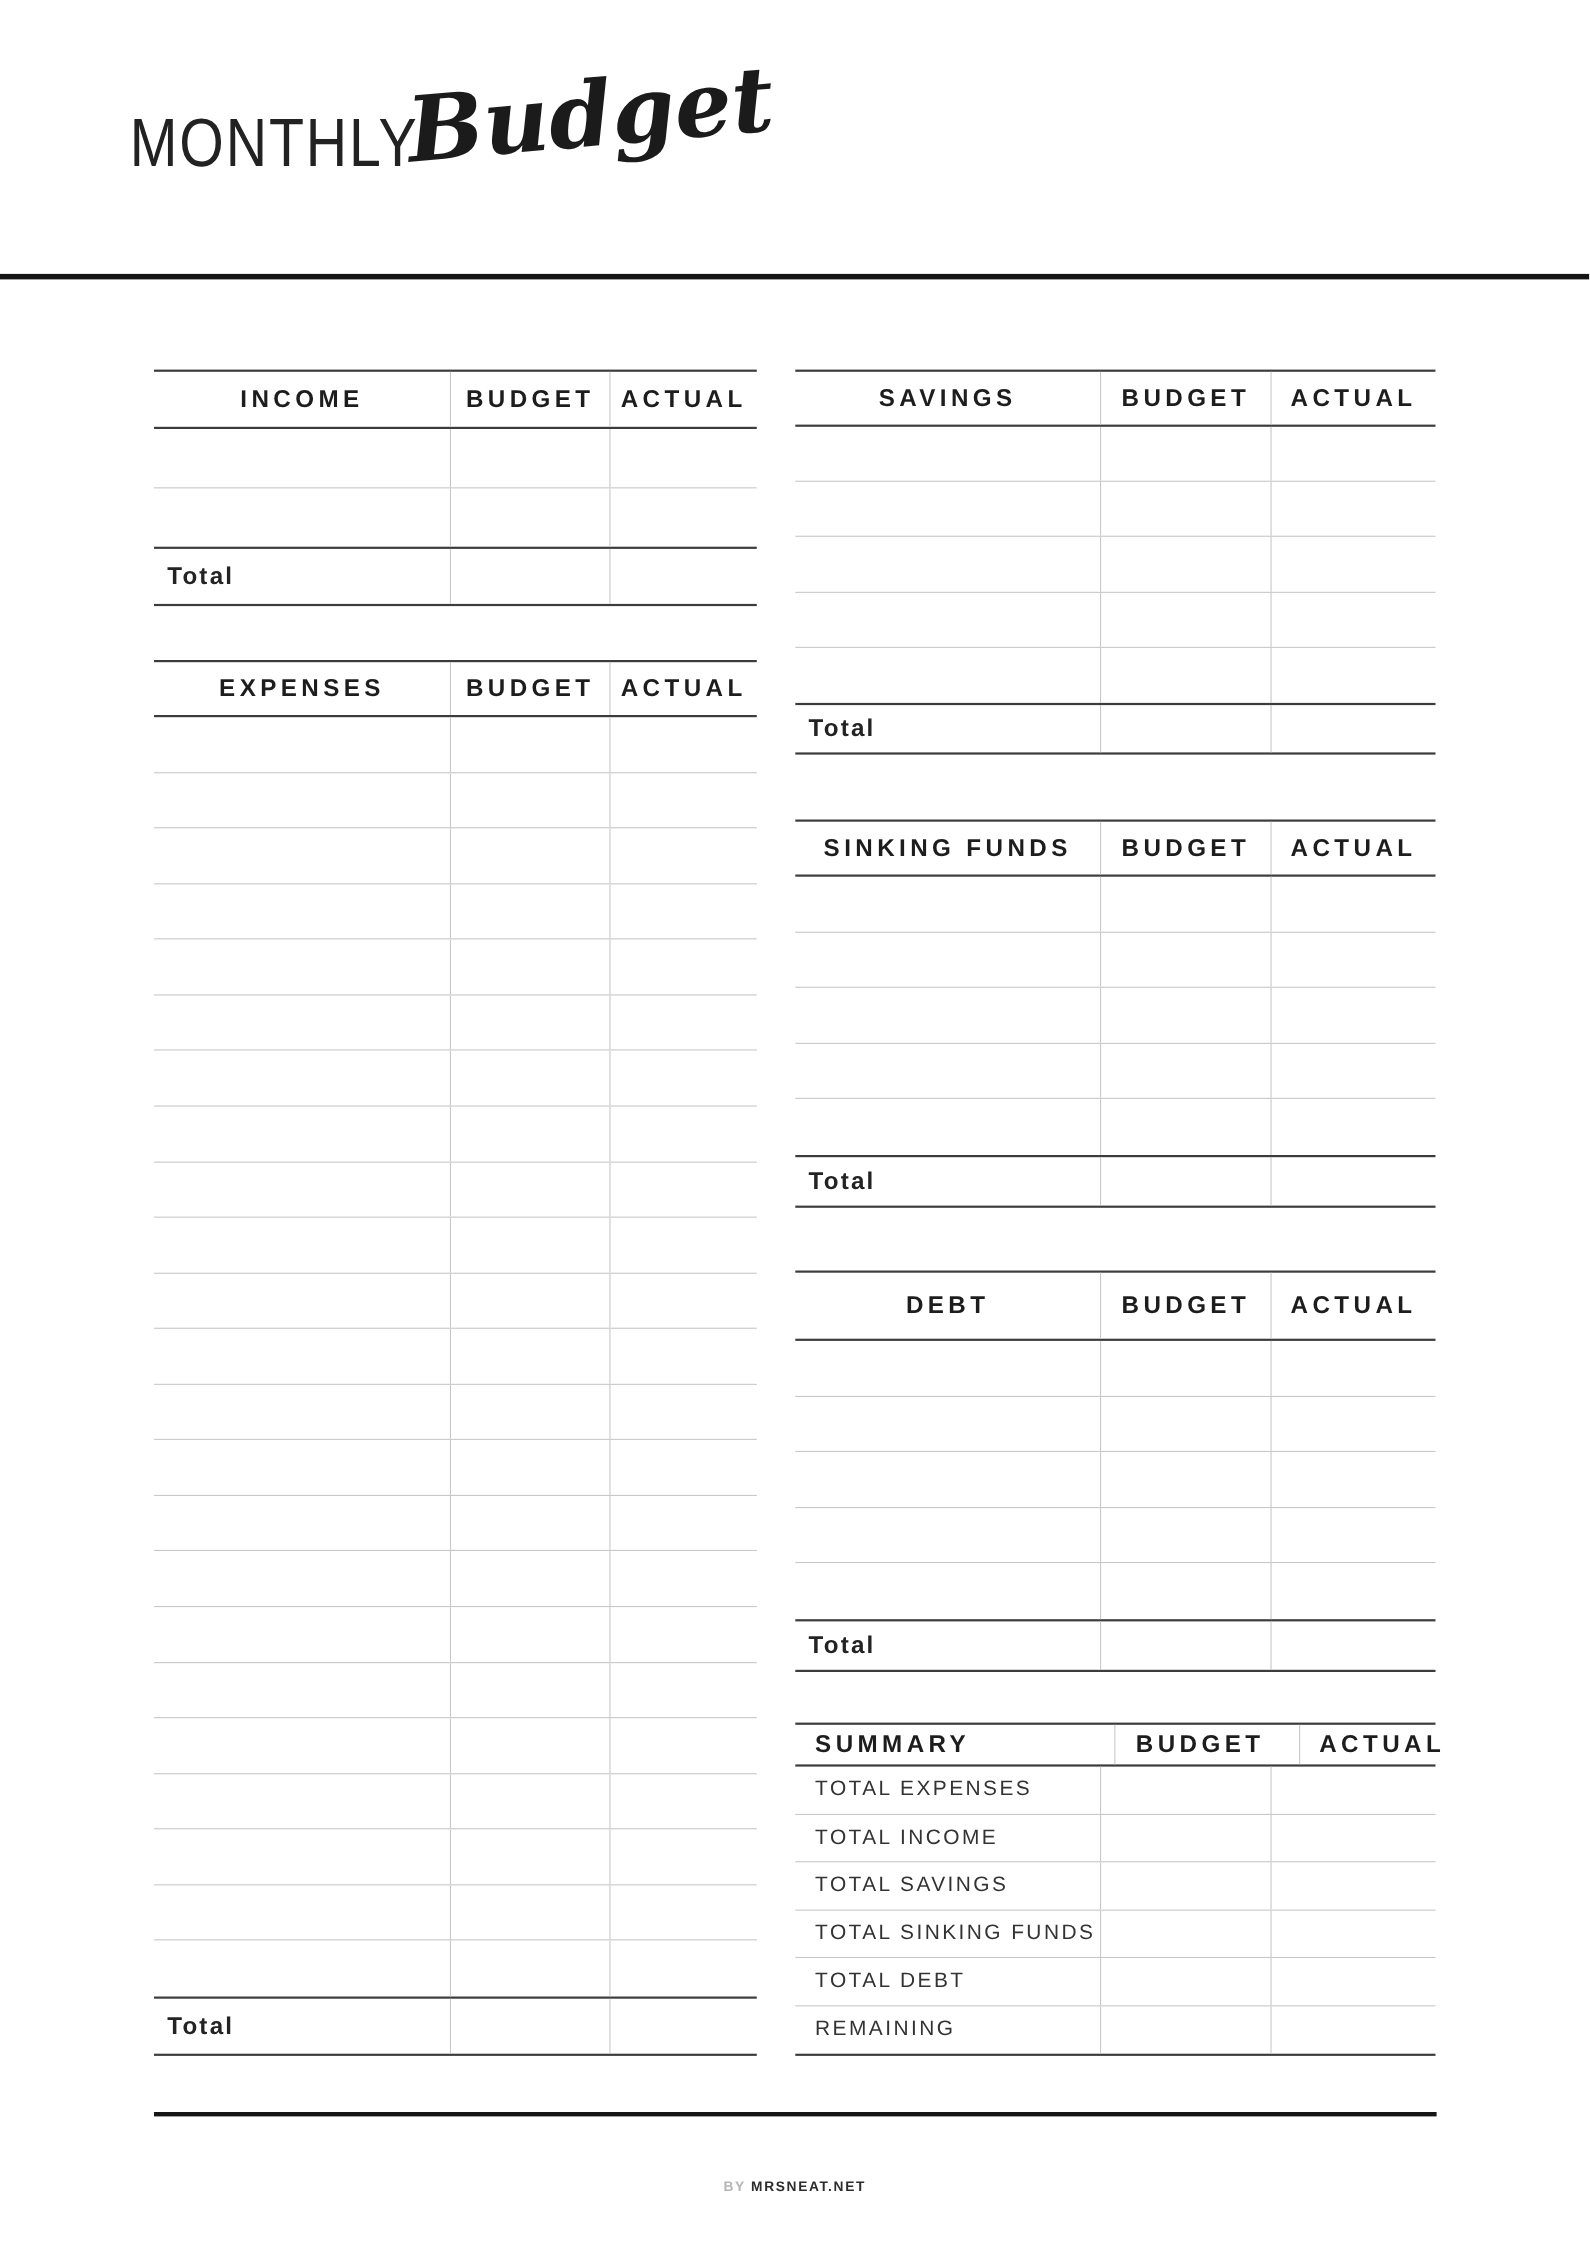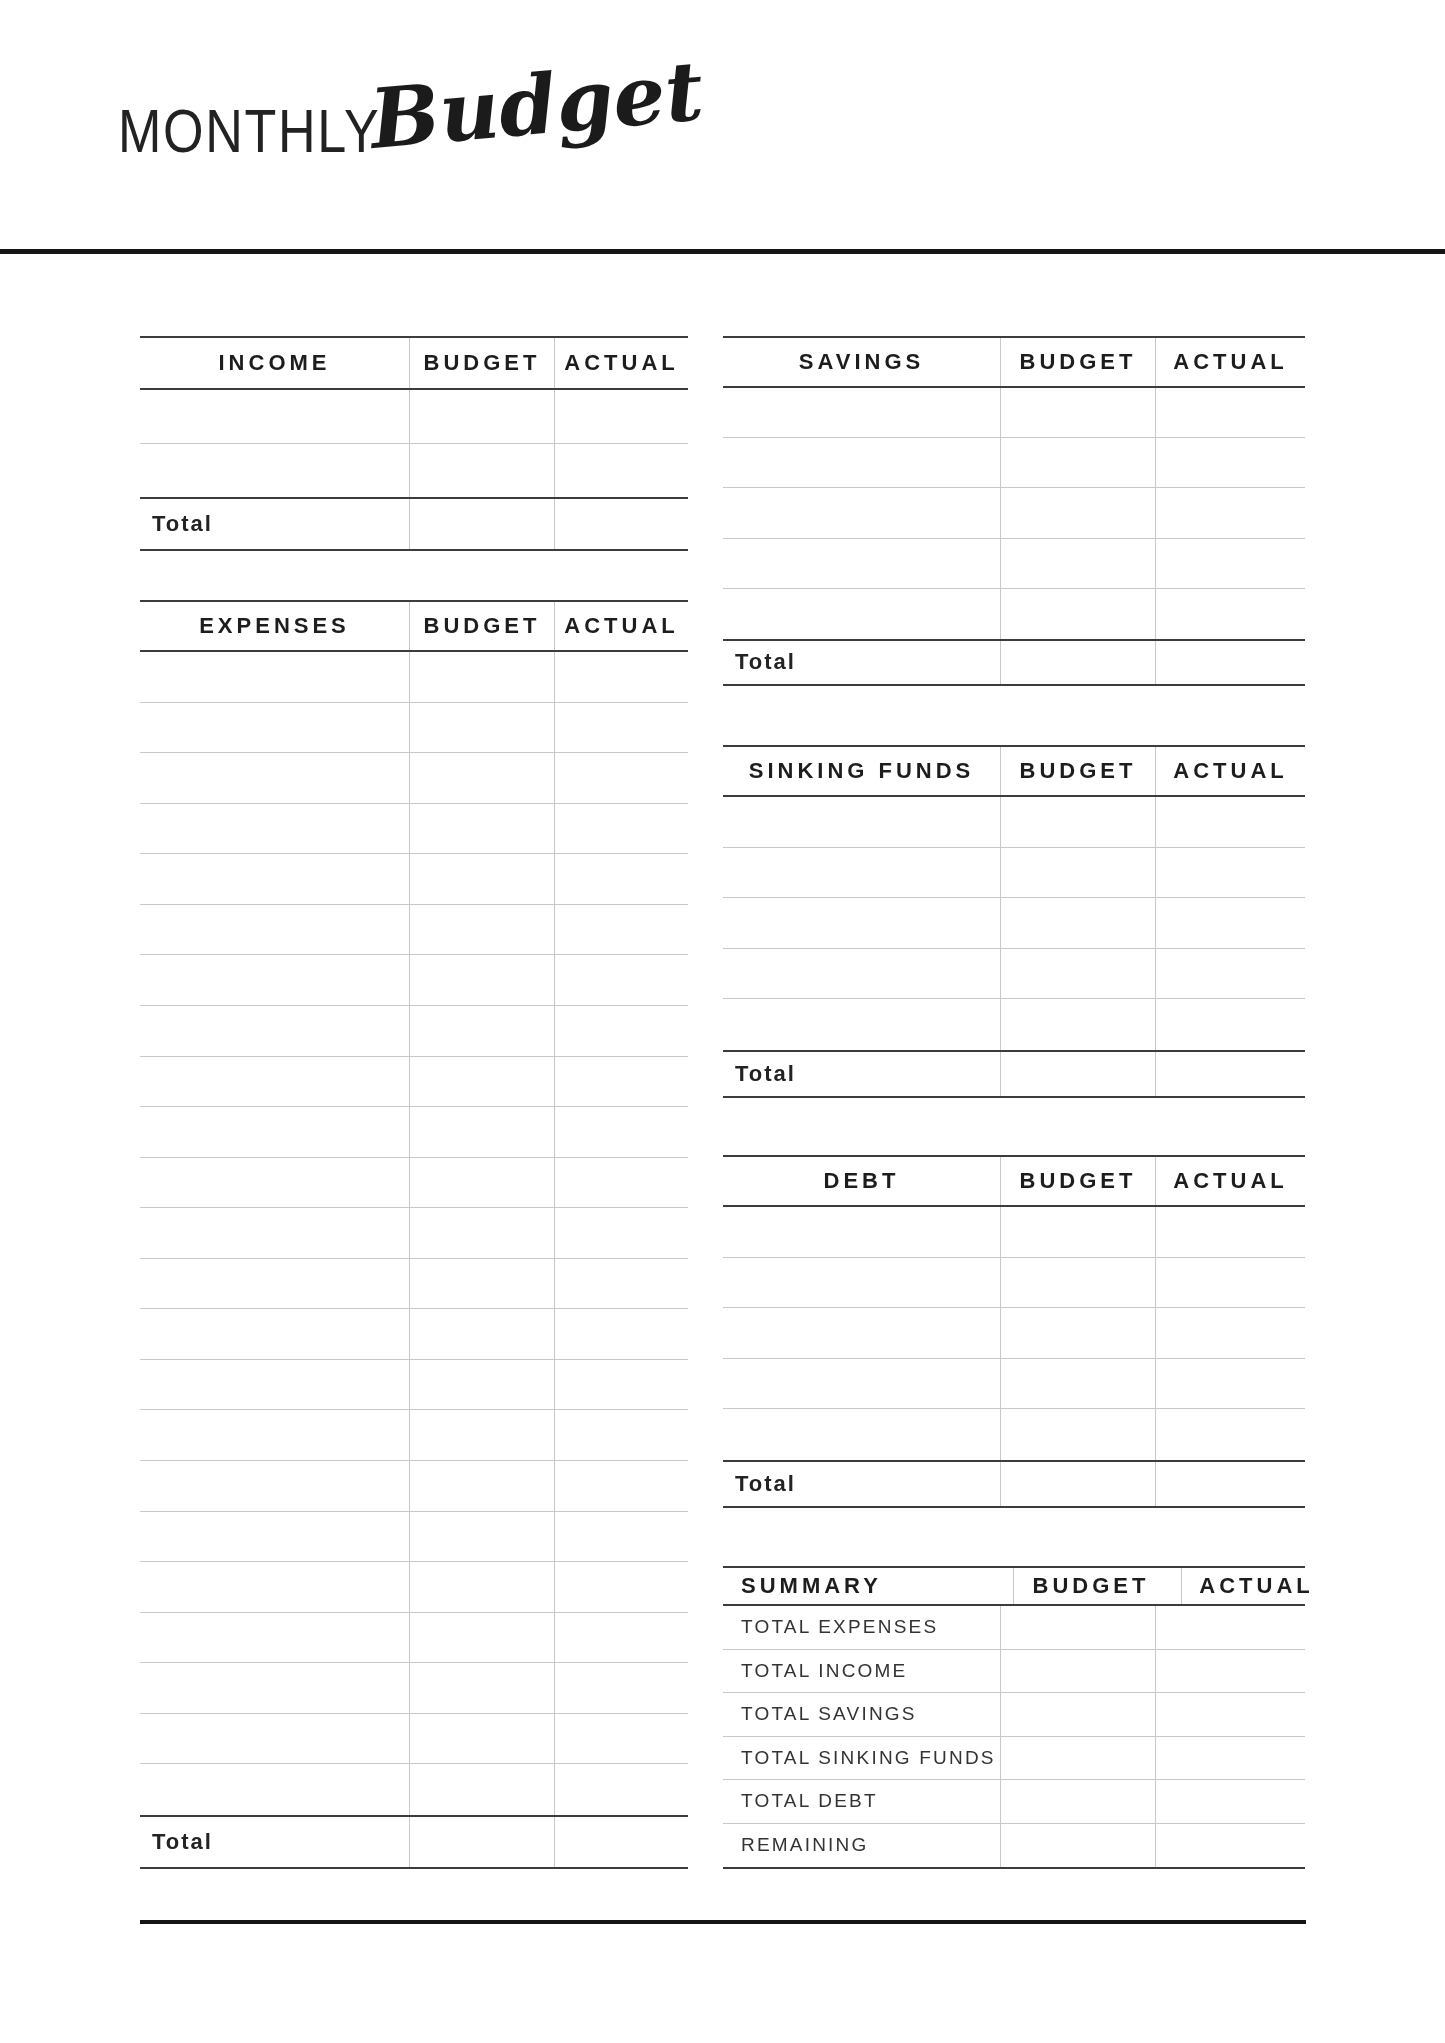--- a/index.html
+++ b/index.html
@@ -76,21 +76,21 @@
   .savings .thead{height:52px;}
   .savings .tbody .trow{height:50.2px;}
   .savings .total{height:47px;}
 
   .sinking{left:723px;top:745px;width:582px;}
   .sinking .thead{height:52px;}
   .sinking .tbody .trow{height:50.6px;}
   .sinking .total{height:48px;}
 
   .debt{left:723px;top:1155px;width:582px;}
-  .debt .thead{height:52px;}
+  .debt .thead{height:64px;}
   .debt .tbody .trow{height:50.6px;}
   .debt .total{height:48px;}
 
   .summary{left:723px;top:1566px;width:582px;}
   .summary .thead{height:40px;gap:13px;}
   .summary .tbody .trow{height:43.5px;}
   .summary .tbody{border-bottom:2px solid var(--rule-dark);}
   .summary .thead .cell.label{
     justify-content:flex-start;padding-left:18px;text-align:left;
   }
@@ -428,14 +428,18 @@
         <div class="trow">
           <div class="cell label">REMAINING</div>
           <div class="cell"></div>
           <div class="cell"></div>
         </div>
       </div>
   </section>
 
   <div class="rule-bottom"></div>
 
+  <div class="footer">
+    <span class="by">BY</span>
+    <span class="brand">MRSNEAT.NET</span>
+  </div>
 
 </div>
 
 </body></html>

